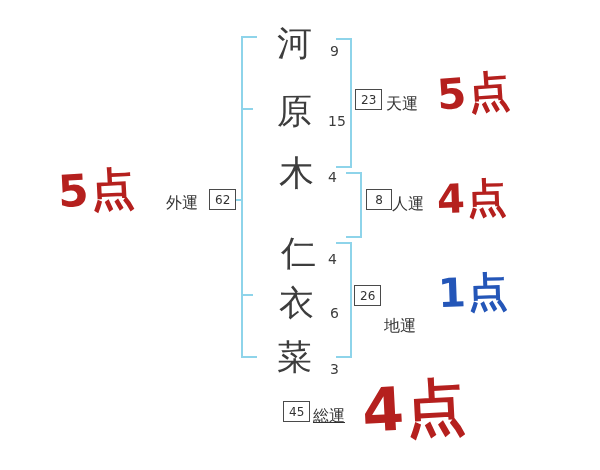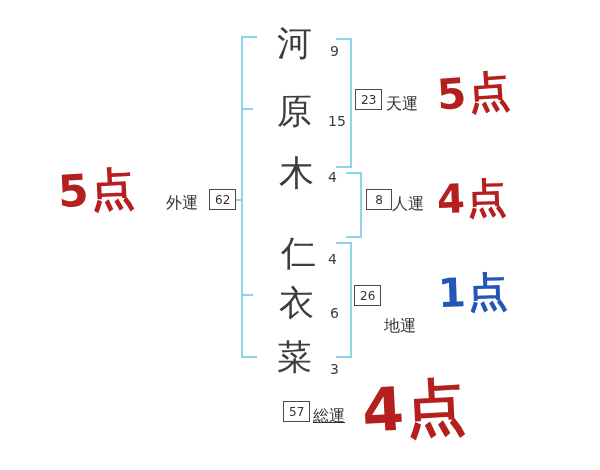--- a/index.html
+++ b/index.html
@@ -97,21 +97,21 @@
   <div class="line" style="left:346px; top:236px; width:16px; height:2px;"></div>
   <div class="numbox" style="left:366px; top:189px;">8</div>
   <div class="boxlabel" style="left:392px; top:196px;">人運</div>
 
   <div class="line" style="left:350px; top:242px; width:2px;  height:116px;"></div>
   <div class="line" style="left:336px; top:242px; width:16px; height:2px;"></div>
   <div class="line" style="left:336px; top:356px; width:16px; height:2px;"></div>
   <div class="numbox" style="left:354px; top:285px;">26</div>
   <div class="boxlabel" style="left:384px; top:292px;margin-top:26px;">地運</div>
 
-  <div class="numbox" style="left:283px; top:401px;">57</div>
+  <div class="numbox" style="left:283px; top:401px;">45</div>
   <div class="boxlabel" style="left:313px; top:408px;text-decoration:underline;">総運</div>
 
   <div class="score red" style="left:58px;  top:168px; font-size:44px; transform:rotate(-3deg);">5点</div>
   <div class="score red" style="left:437px; top:72px;  font-size:42px; transform:rotate(-4deg);">5点</div>
   <div class="score red" style="left:437px; top:178px; font-size:40px; transform:rotate(-2deg);">4点</div>
   <div class="score blue" style="left:438px; top:272px; font-size:40px; transform:rotate(-2deg);">1点</div>
   <div class="score red" style="left:362px; top:378px; font-size:60px; transform:rotate(-3deg);">4点</div>
 
 </div>
 

